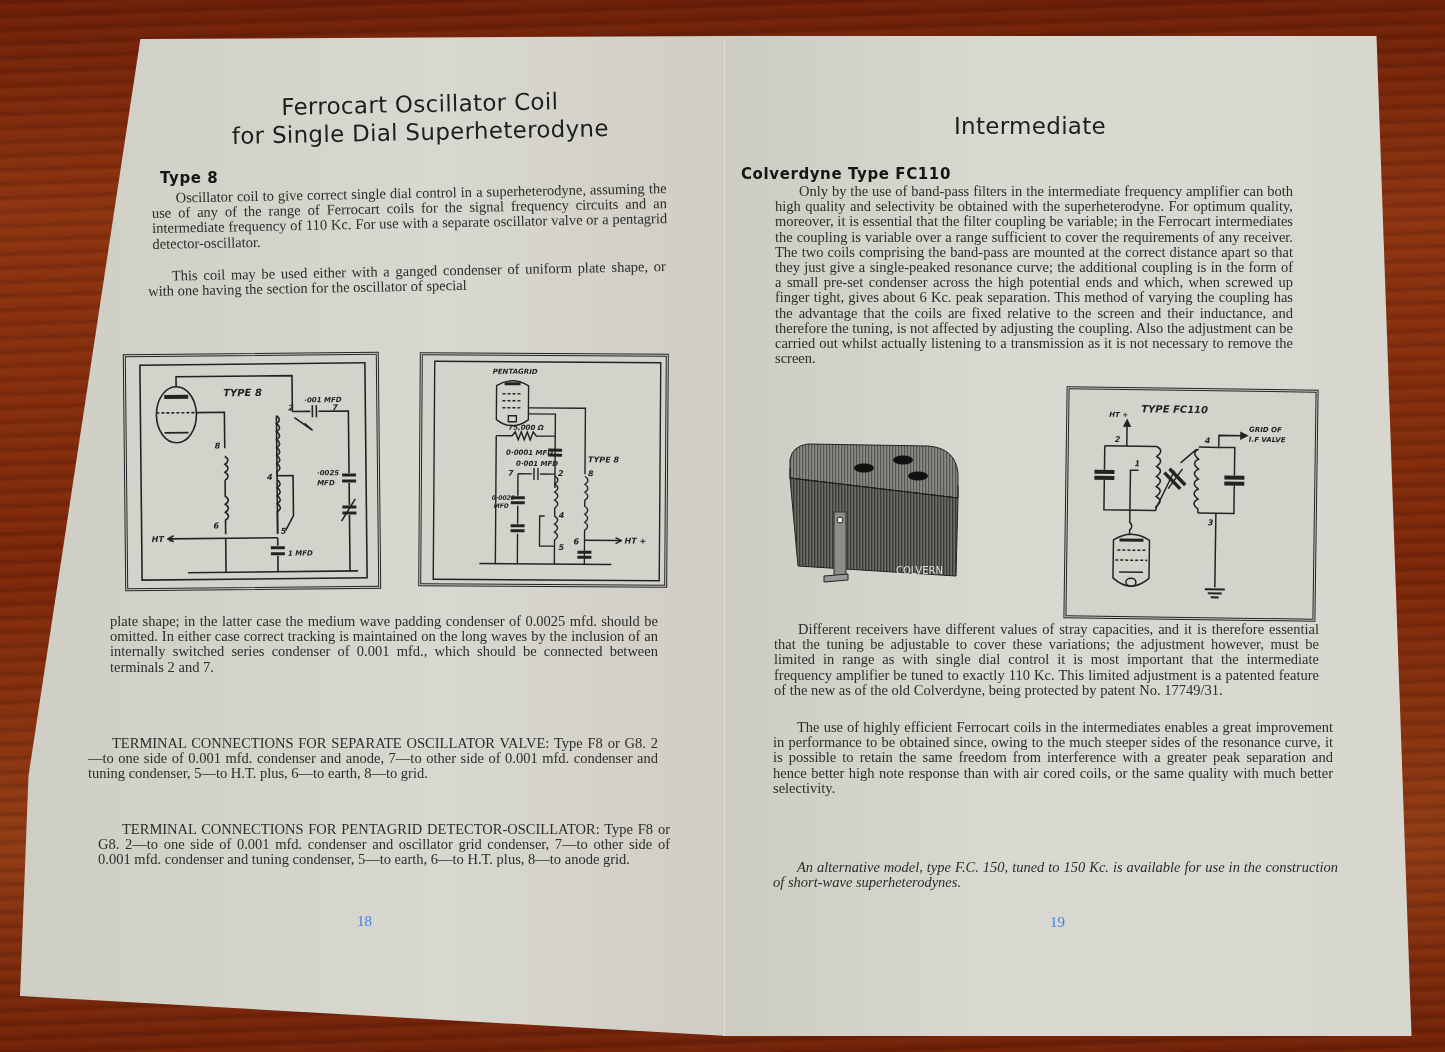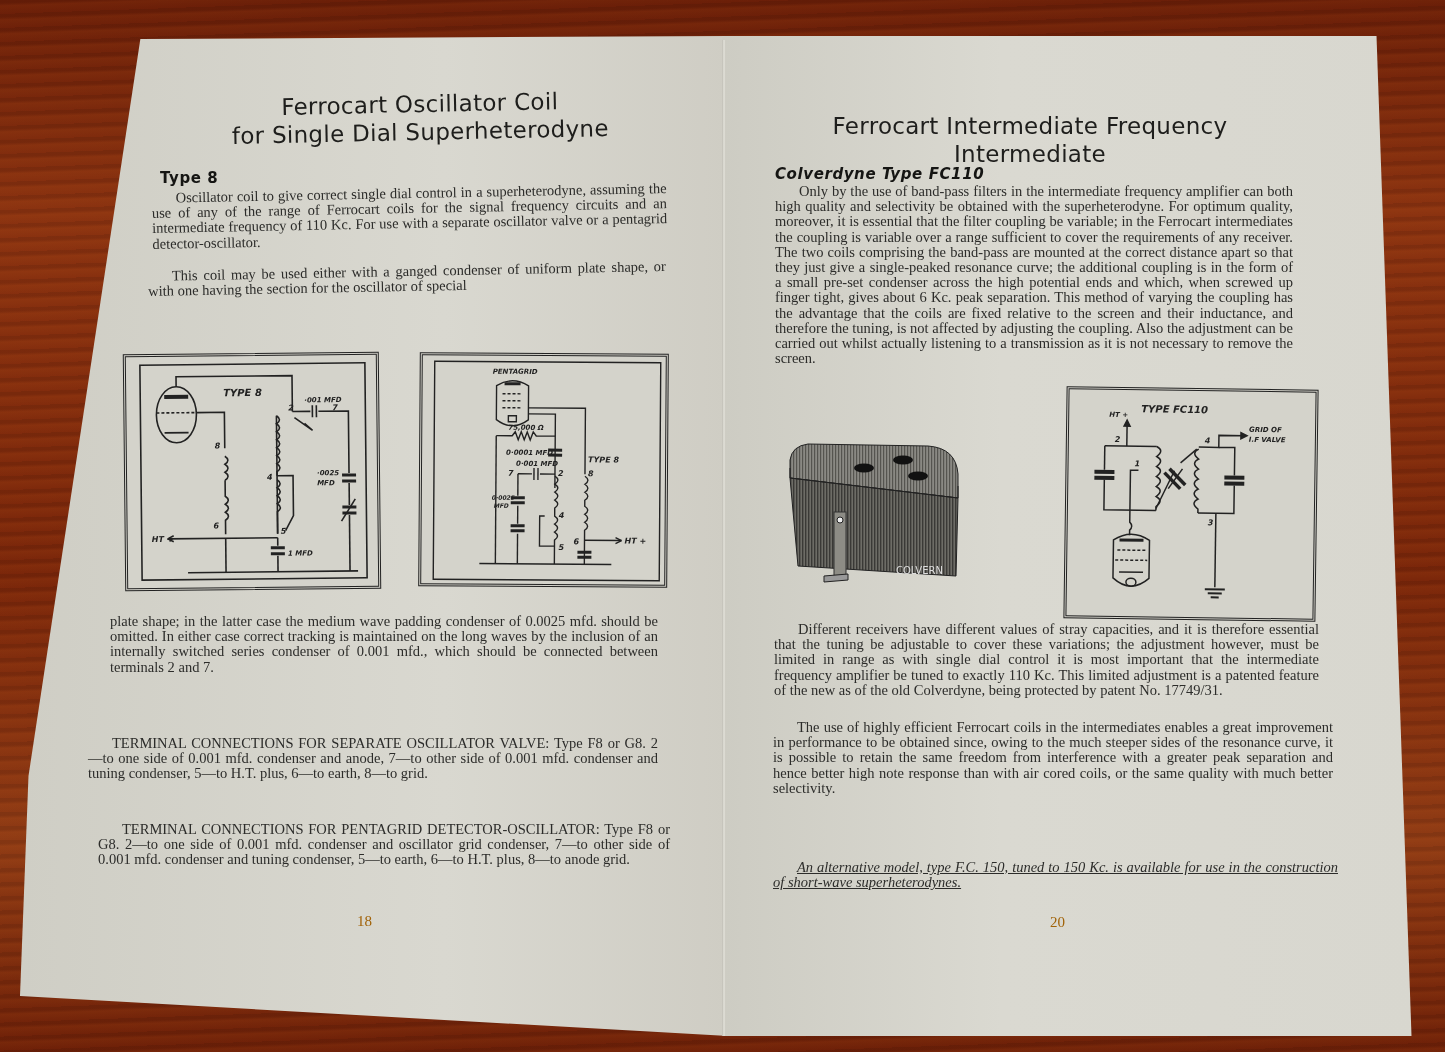--- a/index.html
+++ b/index.html
@@ -38,22 +38,22 @@
   }
   .subhead {
     font-family:"DejaVu Sans", sans-serif; font-weight:bold; font-size:15px;
     color:#151513; letter-spacing:0.6px;
   }
   .para {
     font-size:14.5px; line-height:15.2px; text-align:justify; color:#2c2c2a;
     text-indent:24px;
   }
   .para-noindent { text-indent:0; }
-  .italic { font-style:italic;text-decoration:underline; }
-  .page-num { font-size:15px; color:#a16207; }
+  .italic { font-style:italic; }
+  .page-num { font-size:15px; color:#3b82f6; }
   .diagram {
     position:absolute; border:3px double #222; background:#d4d3cb;
   }
   .diagram svg { position:absolute; left:0; top:0; width:100%; height:100%; }
   .diagram text { font-family:"DejaVu Sans", sans-serif; font-style:italic; font-weight:bold; fill:#222; }
   .product-photo { position:absolute; }
 </style>
 </head>
 <body>
 
@@ -186,25 +186,24 @@
   <div class="abs para" style="left:88px;top:736px;width:570px;">TERMINAL CONNECTIONS FOR SEPARATE OSCILLATOR VALVE: Type F8 or G8.  2—to one side of 0.001 mfd. condenser and anode, 7—to other side of 0.001 mfd. condenser and tuning condenser, 5—to H.T. plus, 6—to earth, 8—to grid.</div>
 
   <div class="abs para" style="left:98px;top:822px;width:572px;">TERMINAL CONNECTIONS FOR PENTAGRID DETECTOR-OSCILLATOR: Type F8 or G8.  2—to one side of 0.001 mfd. condenser and oscillator grid condenser, 7—to other side of 0.001 mfd. condenser and tuning condenser, 5—to earth, 6—to H.T. plus, 8—to anode grid.</div>
 
   <div class="abs page-num" style="left:357px;top:913px;">18</div>
 
   <div class="page page-right"></div>
   <div class="spine"></div>
 
   <div class="abs title" style="left:800px;top:112px;width:460px;">
-    <div>Ferrocart Intermediate Frequency</div>
     <div>Intermediate</div>
   </div>
 
-  <div class="abs subhead" style="left:775px;top:165px;font-style:italic;">Colverdyne Type FC110</div>
+  <div class="abs subhead" style="left:741px;top:165px;">Colverdyne Type FC110</div>
 
   <div class="abs para" style="left:775px;top:184px;width:518px;">Only by the use of band-pass filters in the intermediate frequency amplifier can both high quality and selectivity be obtained with the superheterodyne.  For optimum quality, moreover, it is essential that the filter coupling be variable;  in the Ferrocart intermediates the coupling is variable over a range sufficient to cover the requirements of any receiver.  The two coils comprising the band-pass are mounted at the correct distance apart so that they just give a single-peaked resonance curve;  the additional coupling is in the form of a small pre-set condenser across the high potential ends and which, when screwed up finger tight, gives about 6 Kc. peak separation.  This method of varying the coupling has the advantage that the coils are fixed relative to the screen and their inductance, and therefore the tuning, is not affected by adjusting the coupling.  Also the adjustment can be carried out whilst actually listening to a transmission as it is not necessary to remove the screen.</div>
 
   <div class="product-photo" style="left:778px;top:438px;width:182px;height:148px;">
     <svg viewBox="0 0 182 148" width="182" height="148">
       <defs>
         <pattern id="stripes" width="3" height="4" patternUnits="userSpaceOnUse">
           <rect width="3" height="4" fill="#6d6c66"></rect>
           <rect width="1.4" height="4" fill="#3a3936"></rect>
         </pattern>
@@ -272,15 +271,15 @@
     </svg>
   </div>
 
   <div class="abs para" style="left:774px;top:622px;width:545px;">Different receivers have different values of stray capacities, and it is therefore essential that the tuning be adjustable to cover these variations;  the adjustment however, must be limited in range as with single dial control it is most important that the intermediate frequency amplifier be tuned to exactly 110 Kc. This limited adjustment is a patented feature of the new as of the old Colverdyne, being protected by patent No. 17749/31.</div>
 
   <div class="abs para" style="left:773px;top:720px;width:560px;">The use of highly efficient Ferrocart coils in the intermediates enables a great improvement in performance to be obtained since, owing to the much steeper sides of the resonance curve, it is possible to retain the same freedom from interference with a greater peak separation and hence better high note response than with air cored coils, or the same quality with much better selectivity.</div>
 
 
   <div class="abs para italic" style="left:773px;top:860px;width:565px;">An alternative model, type F.C. 150, tuned to 150 Kc. is available for use in the construction of short-wave superheterodynes.</div>
 
-  <div class="abs page-num" style="left:1050px;top:914px;">20</div>
+  <div class="abs page-num" style="left:1050px;top:914px;">19</div>
 
 </div>
 
 </body></html>

